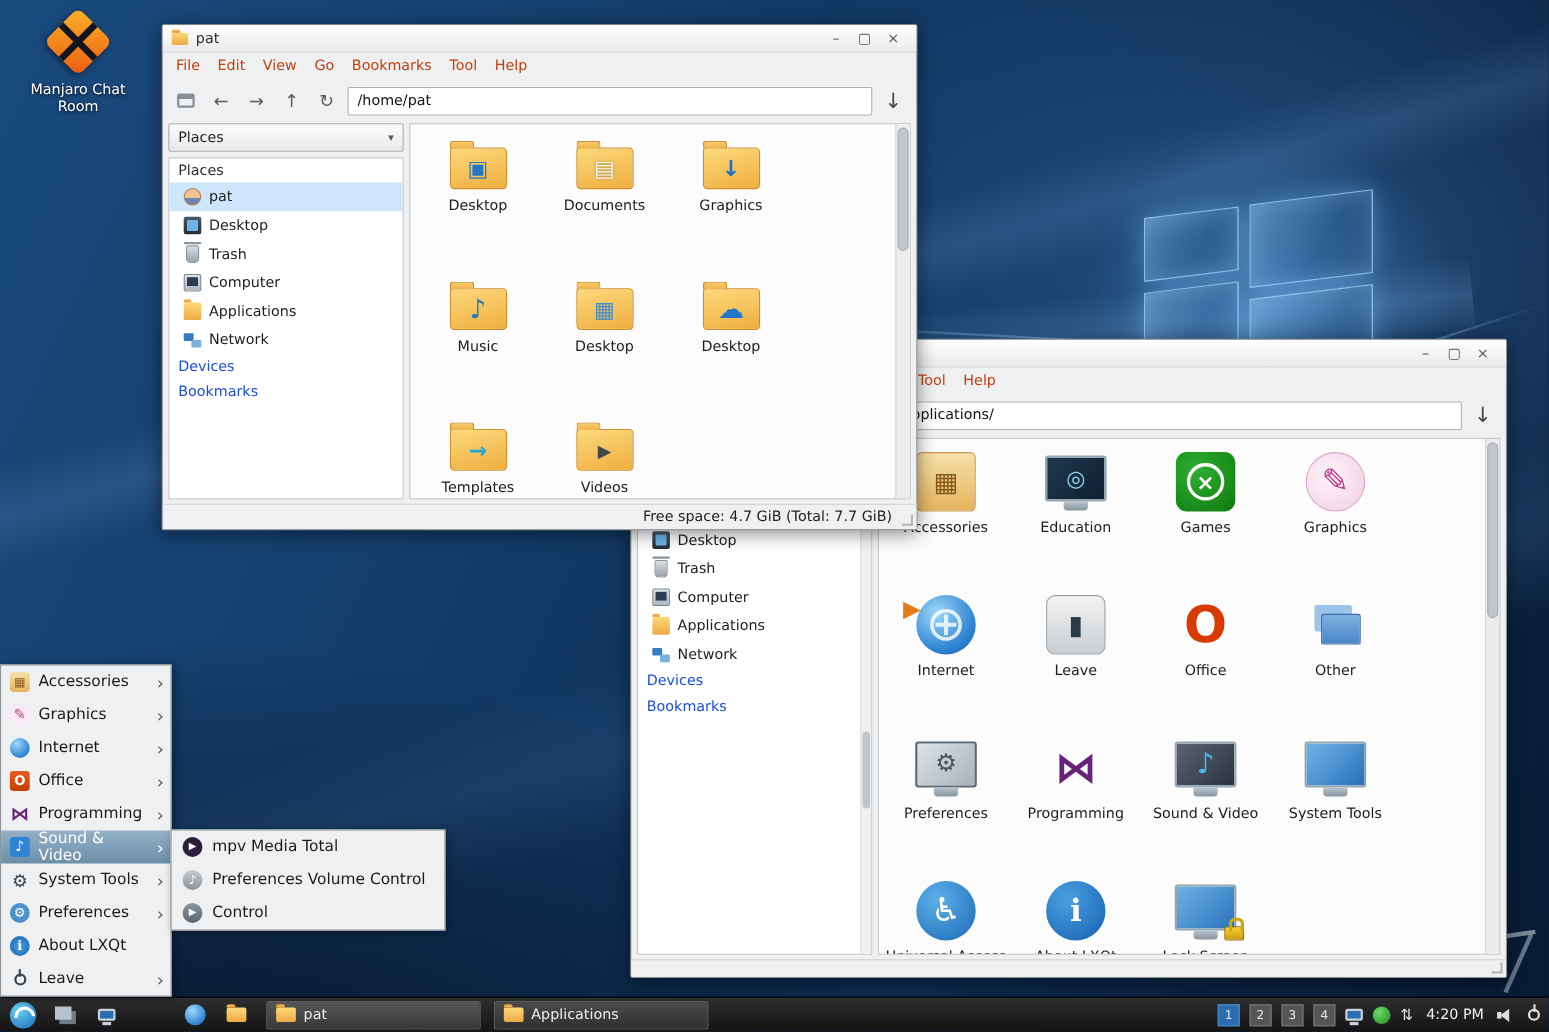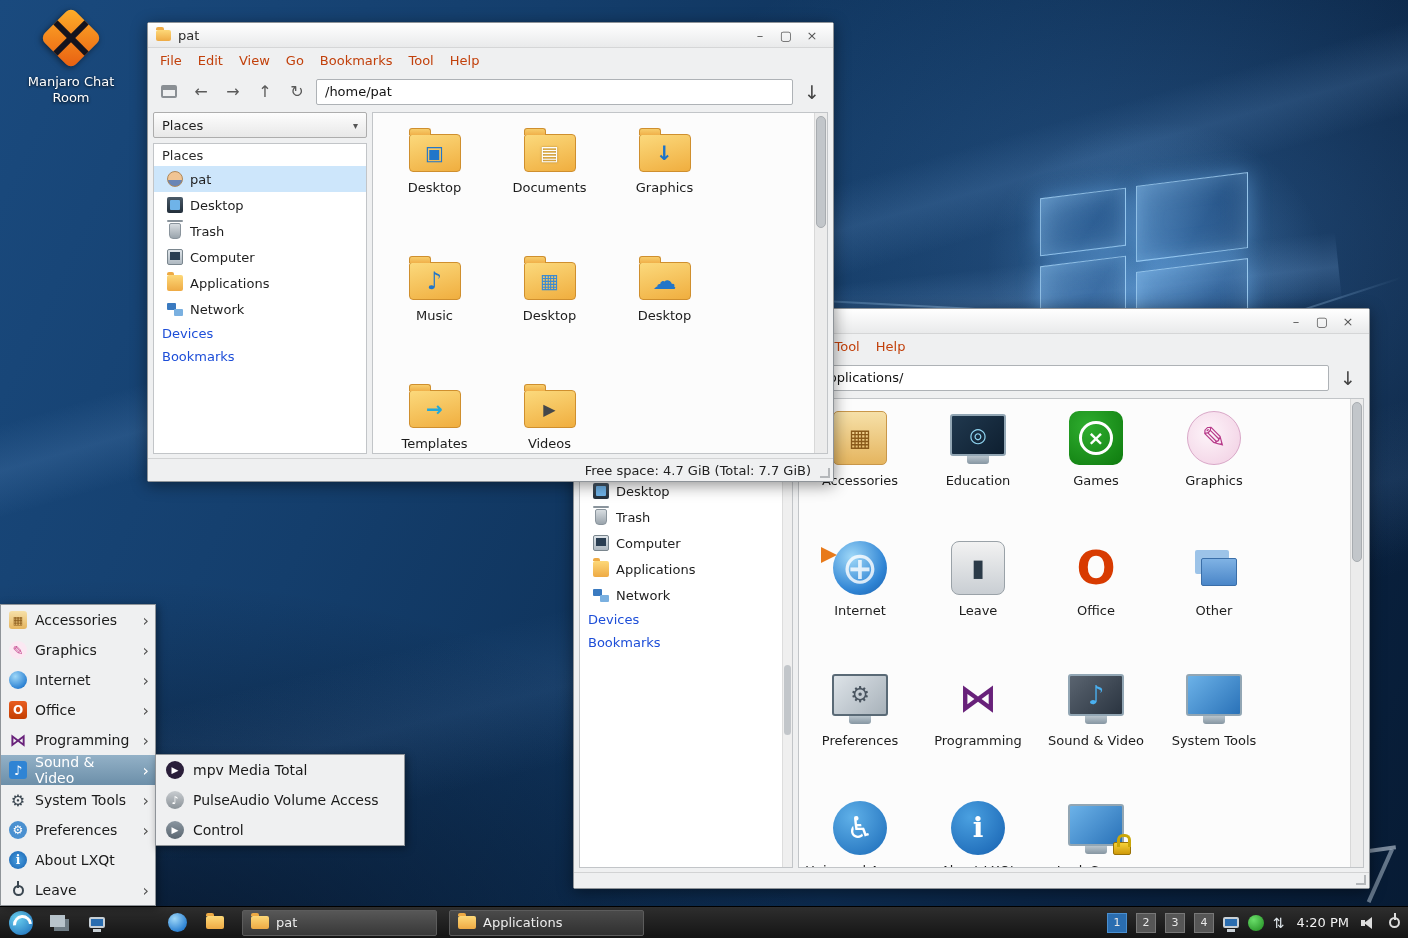--- a/index.html
+++ b/index.html
@@ -601,21 +601,21 @@
   </div>
 </div>
 
 <div id="submenu">
   <div class="sb-item">
     <span class="mi sm-mpv">▶</span>
     <span>mpv Media Total</span>
   </div>
   <div class="sb-item">
     <span class="mi sm-pulse">♪</span>
-    <span>PulseAudio Volume Access</span>
+    <span>Preferences Volume Control</span>
   </div>
   <div class="sb-item">
     <span class="mi sm-smplayer">▶</span>
     <span>Control</span>
   </div>
 </div>
 
 <div id="taskbar">
   <div class="tb-btn">
       <span class="tb-start"></span>

